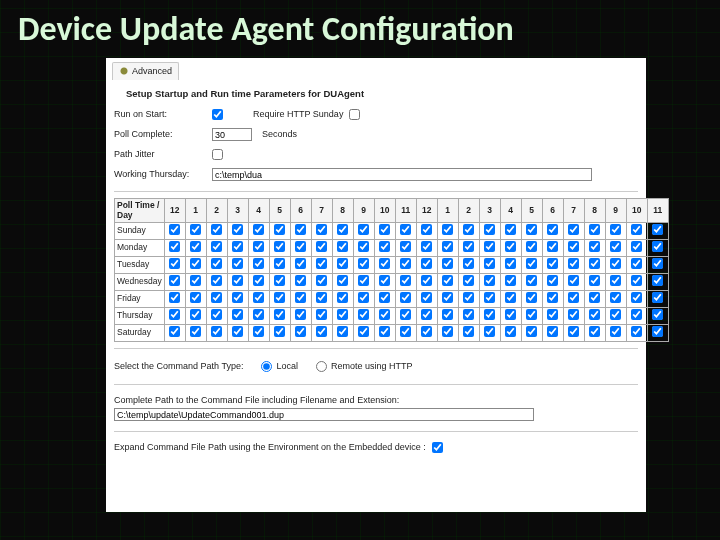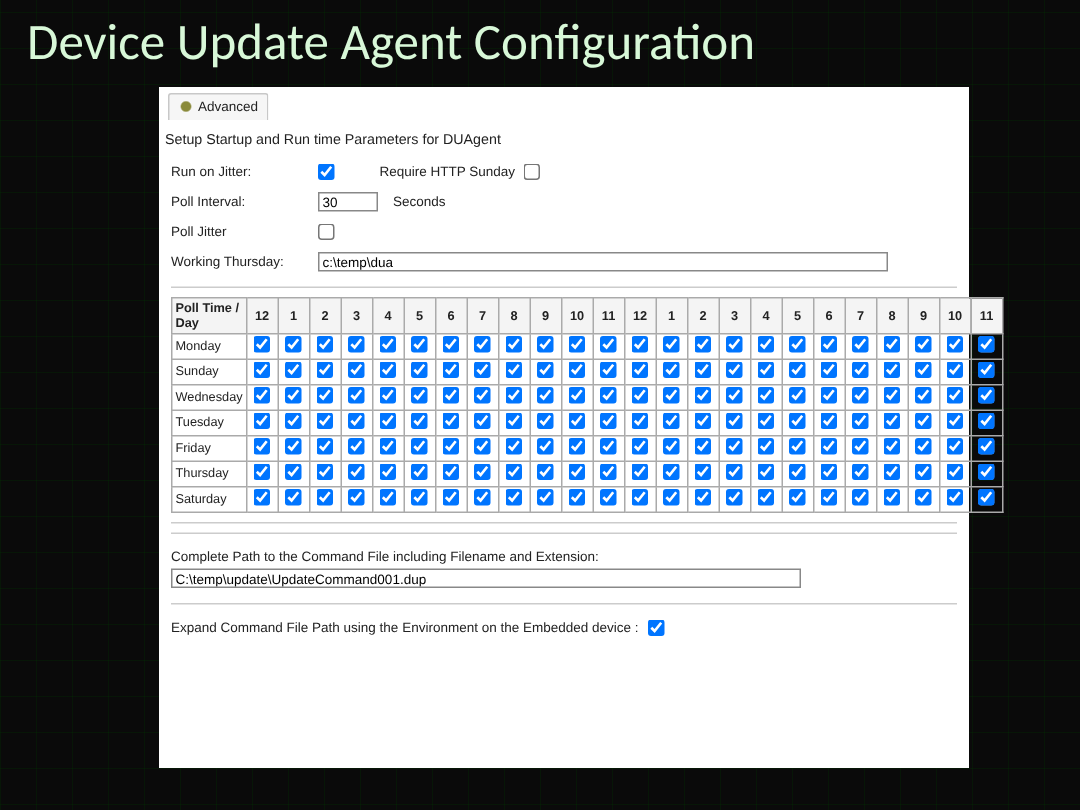--- a/index.html
+++ b/index.html
@@ -1,27 +1,27 @@
 <!DOCTYPE html>
 <html><head>
 <meta charset="utf-8">
 <style>
   html,body{margin:0;padding:0;width:720px;height:540px;background:#0a0a0a;font-family:"Segoe UI",Arial,sans-serif;overflow:hidden}
   .slide{position:relative;width:720px;height:540px;background:#0a0a0a;background-image:
     linear-gradient(rgba(0,60,0,.25) 1px,transparent 1px),
     linear-gradient(90deg,rgba(0,60,0,.25) 1px,transparent 1px);
     background-size:24px 24px;background-position:0 440px}
-  .slide-title{color:#d8f8d8;font-size:34px;font-weight:400;padding:8px 18px 4px;font-family:Calibri,Arial,sans-serif}
+  .slide-title{color:#d8f8d8;font-size:34px;font-weight:700;padding:8px 18px 4px;font-family:Calibri,Arial,sans-serif}
   .panel{position:absolute;left:106px;top:58px;width:540px;height:454px;background:#fff;font-size:9px;color:#222;line-height:1.2}
   .tabs{display:flex;gap:10px;padding:4px 6px 0;align-items:center;font-size:9px}
   .tab{display:flex;gap:3px;align-items:center;padding:3px 6px;border:1px solid #c8c8c8;border-bottom:none;background:#f6f6f6;border-radius:2px 2px 0 0}
   .tab .ic{width:10px;height:10px;display:inline-block}
   .ic-globe{background:radial-gradient(circle at 4px 4px,#4aa3ff 0 4px,transparent 5px)}
   .ic-gear{background:radial-gradient(circle at 5px 5px,#8a8a3a 0 3px,transparent 4px)}
-  .section-title{font-weight:normal;padding:8px 4px 6px;font-size:9.5px}
+  .section-title{font-weight:bold;padding:8px 20px 6px;font-size:9.5px}
   .row{display:flex;align-items:center;padding:4px 8px;gap:6px}
   .lbl{min-width:92px}
   .seconds{margin-left:4px}
   input[type=text]{font-size:9px;padding:1px 2px;border:1px solid #888;height:13px;box-sizing:border-box}
   input[type=checkbox]{width:11px;height:11px;margin:0}
   hr{border:none;border-top:1px solid #ccc;margin:6px 8px}
   table{border-collapse:collapse;margin:4px 8px;width:calc(100% - 16px)}
   th,td{border:1px solid #aaa;padding:1px 2px;text-align:center;font-size:8.5px;height:14px;min-width:16px}
   th:first-child,td:first-child{text-align:left;width:52px;font-weight:normal;font-size:8.5px}
   th{background:#f4f4f4;font-weight:bold}
@@ -42,34 +42,34 @@
     <div class="tabs">
       <div class="tab">
         <span class="ic ic-gear"></span>
         <span>Advanced</span>
       </div>
     </div>
 
     <div class="section-title">Setup Startup and Run time Parameters for DUAgent</div>
 
     <div class="row">
-      <span class="lbl">Run on Jitter:</span>
+      <span class="lbl">Run on Start:</span>
       <input type="checkbox" checked="" style="">
       <span style="margin-left:24px">Require HTTP Sunday</span>
       <input type="checkbox" style="">
     </div>
 
     <div class="row">
-      <span class="lbl">Poll Interval:</span>
+      <span class="lbl">Poll Complete:</span>
       <input type="text" class="narrow" value="30" style="">
       <span class="seconds">Seconds</span>
     </div>
 
     <div class="row">
-      <span class="lbl">Poll Jitter</span>
+      <span class="lbl">Path Jitter</span>
       <input type="checkbox" style="">
     </div>
 
     <div class="row">
       <span class="lbl">Working Thursday:</span>
       <input type="text" class="wide" value="c:\temp\dua" style="">
     </div>
 
     <hr>
 
@@ -99,20 +99,47 @@
             <th>6</th>
             <th>7</th>
             <th>8</th>
             <th>9</th>
             <th>10</th>
             <th>11</th>
           </tr>
         </thead>
       <tbody id="sched-body">
           <tr>
+            <td>Sunday</td>
+            <td><input type="checkbox" checked="" style=""></td>
+            <td><input type="checkbox" checked="" style=""></td>
+            <td><input type="checkbox" checked="" style=""></td>
+            <td><input type="checkbox" checked="" style=""></td>
+            <td><input type="checkbox" checked="" style=""></td>
+            <td><input type="checkbox" checked="" style=""></td>
+            <td><input type="checkbox" checked="" style=""></td>
+            <td><input type="checkbox" checked="" style=""></td>
+            <td><input type="checkbox" checked="" style=""></td>
+            <td><input type="checkbox" checked="" style=""></td>
+            <td><input type="checkbox" checked="" style=""></td>
+            <td><input type="checkbox" checked="" style=""></td>
+            <td><input type="checkbox" checked="" style=""></td>
+            <td><input type="checkbox" checked="" style=""></td>
+            <td><input type="checkbox" checked="" style=""></td>
+            <td><input type="checkbox" checked="" style=""></td>
+            <td><input type="checkbox" checked="" style=""></td>
+            <td><input type="checkbox" checked="" style=""></td>
+            <td><input type="checkbox" checked="" style=""></td>
+            <td><input type="checkbox" checked="" style=""></td>
+            <td><input type="checkbox" checked="" style=""></td>
+            <td><input type="checkbox" checked="" style=""></td>
+            <td><input type="checkbox" checked="" style=""></td>
+            <td><input type="checkbox" checked="" style=""></td>
+          </tr>
+          <tr>
             <td>Monday</td>
             <td><input type="checkbox" checked="" style=""></td>
             <td><input type="checkbox" checked="" style=""></td>
             <td><input type="checkbox" checked="" style=""></td>
             <td><input type="checkbox" checked="" style=""></td>
             <td><input type="checkbox" checked="" style=""></td>
             <td><input type="checkbox" checked="" style=""></td>
             <td><input type="checkbox" checked="" style=""></td>
             <td><input type="checkbox" checked="" style=""></td>
             <td><input type="checkbox" checked="" style=""></td>
@@ -126,21 +153,21 @@
             <td><input type="checkbox" checked="" style=""></td>
             <td><input type="checkbox" checked="" style=""></td>
             <td><input type="checkbox" checked="" style=""></td>
             <td><input type="checkbox" checked="" style=""></td>
             <td><input type="checkbox" checked="" style=""></td>
             <td><input type="checkbox" checked="" style=""></td>
             <td><input type="checkbox" checked="" style=""></td>
             <td><input type="checkbox" checked="" style=""></td>
           </tr>
           <tr>
-            <td>Sunday</td>
+            <td>Tuesday</td>
             <td><input type="checkbox" checked="" style=""></td>
             <td><input type="checkbox" checked="" style=""></td>
             <td><input type="checkbox" checked="" style=""></td>
             <td><input type="checkbox" checked="" style=""></td>
             <td><input type="checkbox" checked="" style=""></td>
             <td><input type="checkbox" checked="" style=""></td>
             <td><input type="checkbox" checked="" style=""></td>
             <td><input type="checkbox" checked="" style=""></td>
             <td><input type="checkbox" checked="" style=""></td>
             <td><input type="checkbox" checked="" style=""></td>
@@ -154,47 +181,20 @@
             <td><input type="checkbox" checked="" style=""></td>
             <td><input type="checkbox" checked="" style=""></td>
             <td><input type="checkbox" checked="" style=""></td>
             <td><input type="checkbox" checked="" style=""></td>
             <td><input type="checkbox" checked="" style=""></td>
             <td><input type="checkbox" checked="" style=""></td>
             <td><input type="checkbox" checked="" style=""></td>
           </tr>
           <tr>
             <td>Wednesday</td>
-            <td><input type="checkbox" checked="" style=""></td>
-            <td><input type="checkbox" checked="" style=""></td>
-            <td><input type="checkbox" checked="" style=""></td>
-            <td><input type="checkbox" checked="" style=""></td>
-            <td><input type="checkbox" checked="" style=""></td>
-            <td><input type="checkbox" checked="" style=""></td>
-            <td><input type="checkbox" checked="" style=""></td>
-            <td><input type="checkbox" checked="" style=""></td>
-            <td><input type="checkbox" checked="" style=""></td>
-            <td><input type="checkbox" checked="" style=""></td>
-            <td><input type="checkbox" checked="" style=""></td>
-            <td><input type="checkbox" checked="" style=""></td>
-            <td><input type="checkbox" checked="" style=""></td>
-            <td><input type="checkbox" checked="" style=""></td>
-            <td><input type="checkbox" checked="" style=""></td>
-            <td><input type="checkbox" checked="" style=""></td>
-            <td><input type="checkbox" checked="" style=""></td>
-            <td><input type="checkbox" checked="" style=""></td>
-            <td><input type="checkbox" checked="" style=""></td>
-            <td><input type="checkbox" checked="" style=""></td>
-            <td><input type="checkbox" checked="" style=""></td>
-            <td><input type="checkbox" checked="" style=""></td>
-            <td><input type="checkbox" checked="" style=""></td>
-            <td><input type="checkbox" checked="" style=""></td>
-          </tr>
-          <tr>
-            <td>Tuesday</td>
             <td><input type="checkbox" checked="" style=""></td>
             <td><input type="checkbox" checked="" style=""></td>
             <td><input type="checkbox" checked="" style=""></td>
             <td><input type="checkbox" checked="" style=""></td>
             <td><input type="checkbox" checked="" style=""></td>
             <td><input type="checkbox" checked="" style=""></td>
             <td><input type="checkbox" checked="" style=""></td>
             <td><input type="checkbox" checked="" style=""></td>
             <td><input type="checkbox" checked="" style=""></td>
             <td><input type="checkbox" checked="" style=""></td>
@@ -292,20 +292,31 @@
             <td><input type="checkbox" checked="" style=""></td>
             <td><input type="checkbox" checked="" style=""></td>
             <td><input type="checkbox" checked="" style=""></td>
             <td><input type="checkbox" checked="" style=""></td>
           </tr>
         </tbody>
     </table>
 
     <hr>
 
+    <div class="radio-row">
+      <span>Select the Command Path Type:</span>
+      <span class="radio-opt">
+        <input type="radio" name="cpt" checked="" style="">
+        <span>Local</span>
+      </span>
+      <span class="radio-opt">
+        <input type="radio" name="cpt" style="">
+        <span>Remote using HTTP</span>
+      </span>
+    </div>
 
     <hr>
 
     <div class="row" style="flex-direction:column;align-items:flex-start;gap:3px">
       <span>Complete Path to the Command File including Filename and Extension:</span>
       <input type="text" style="width: 420px;" value="C:\temp\update\UpdateCommand001.dup">
     </div>
 
     <hr>
 

